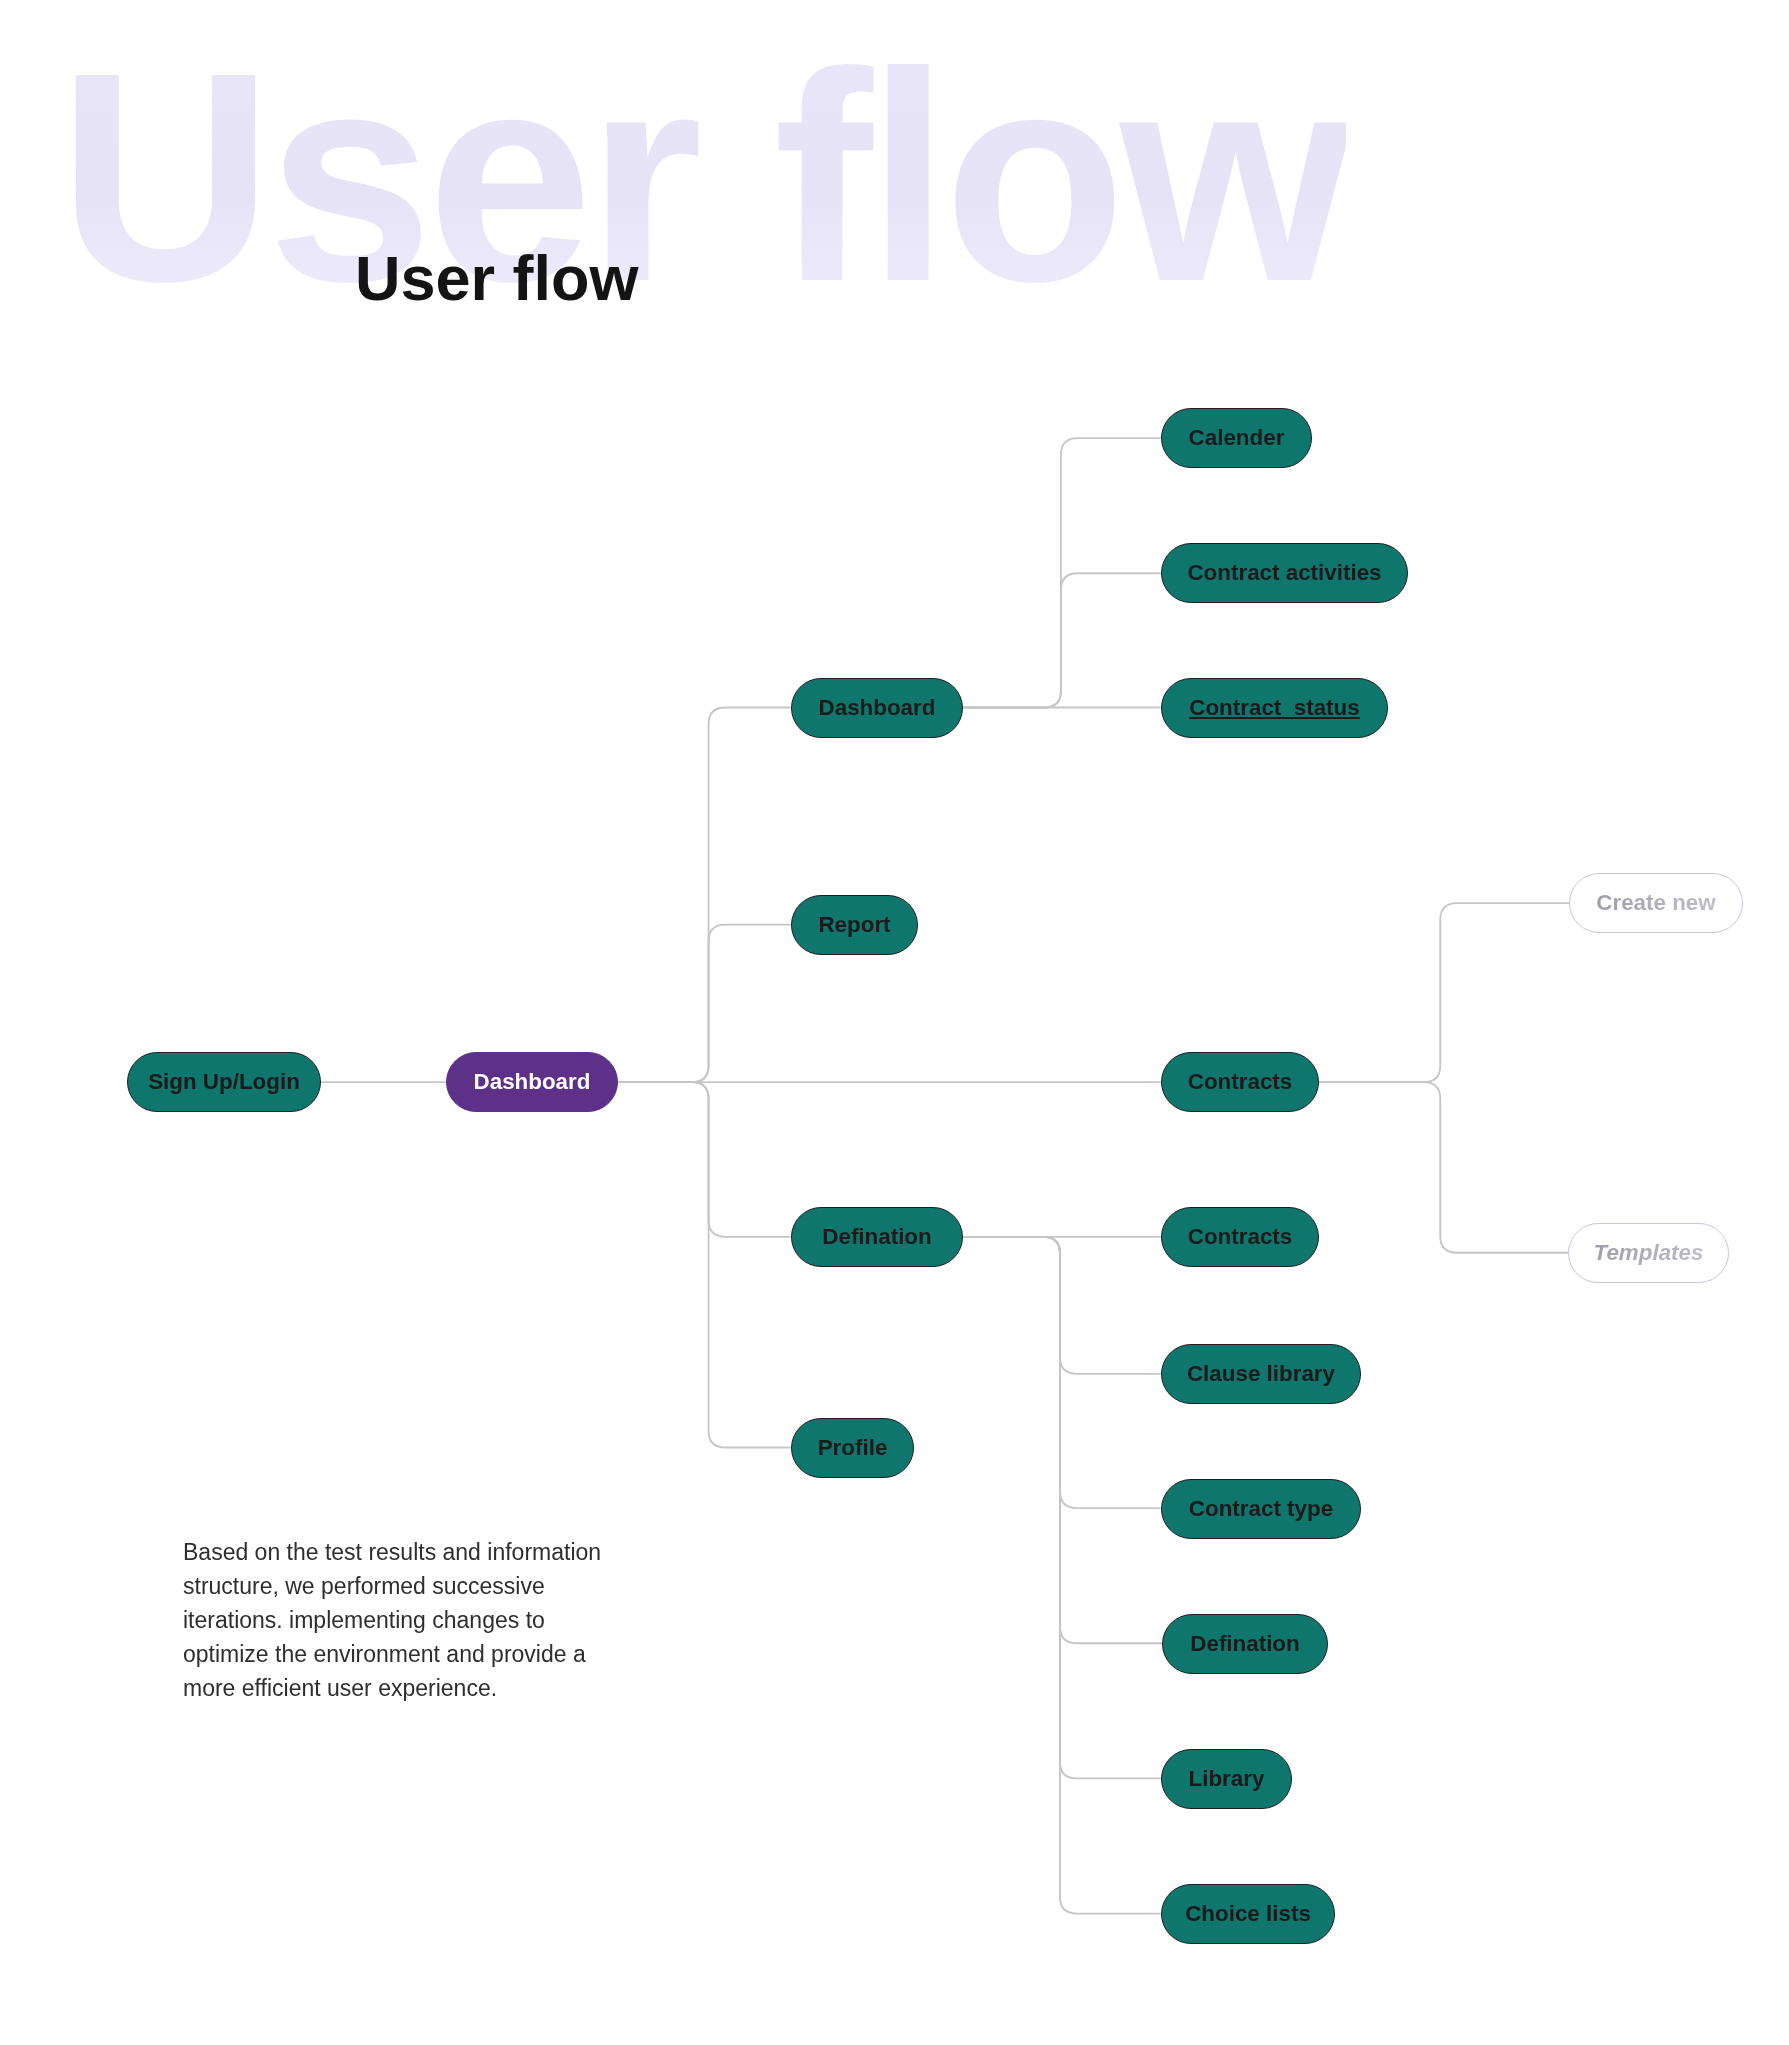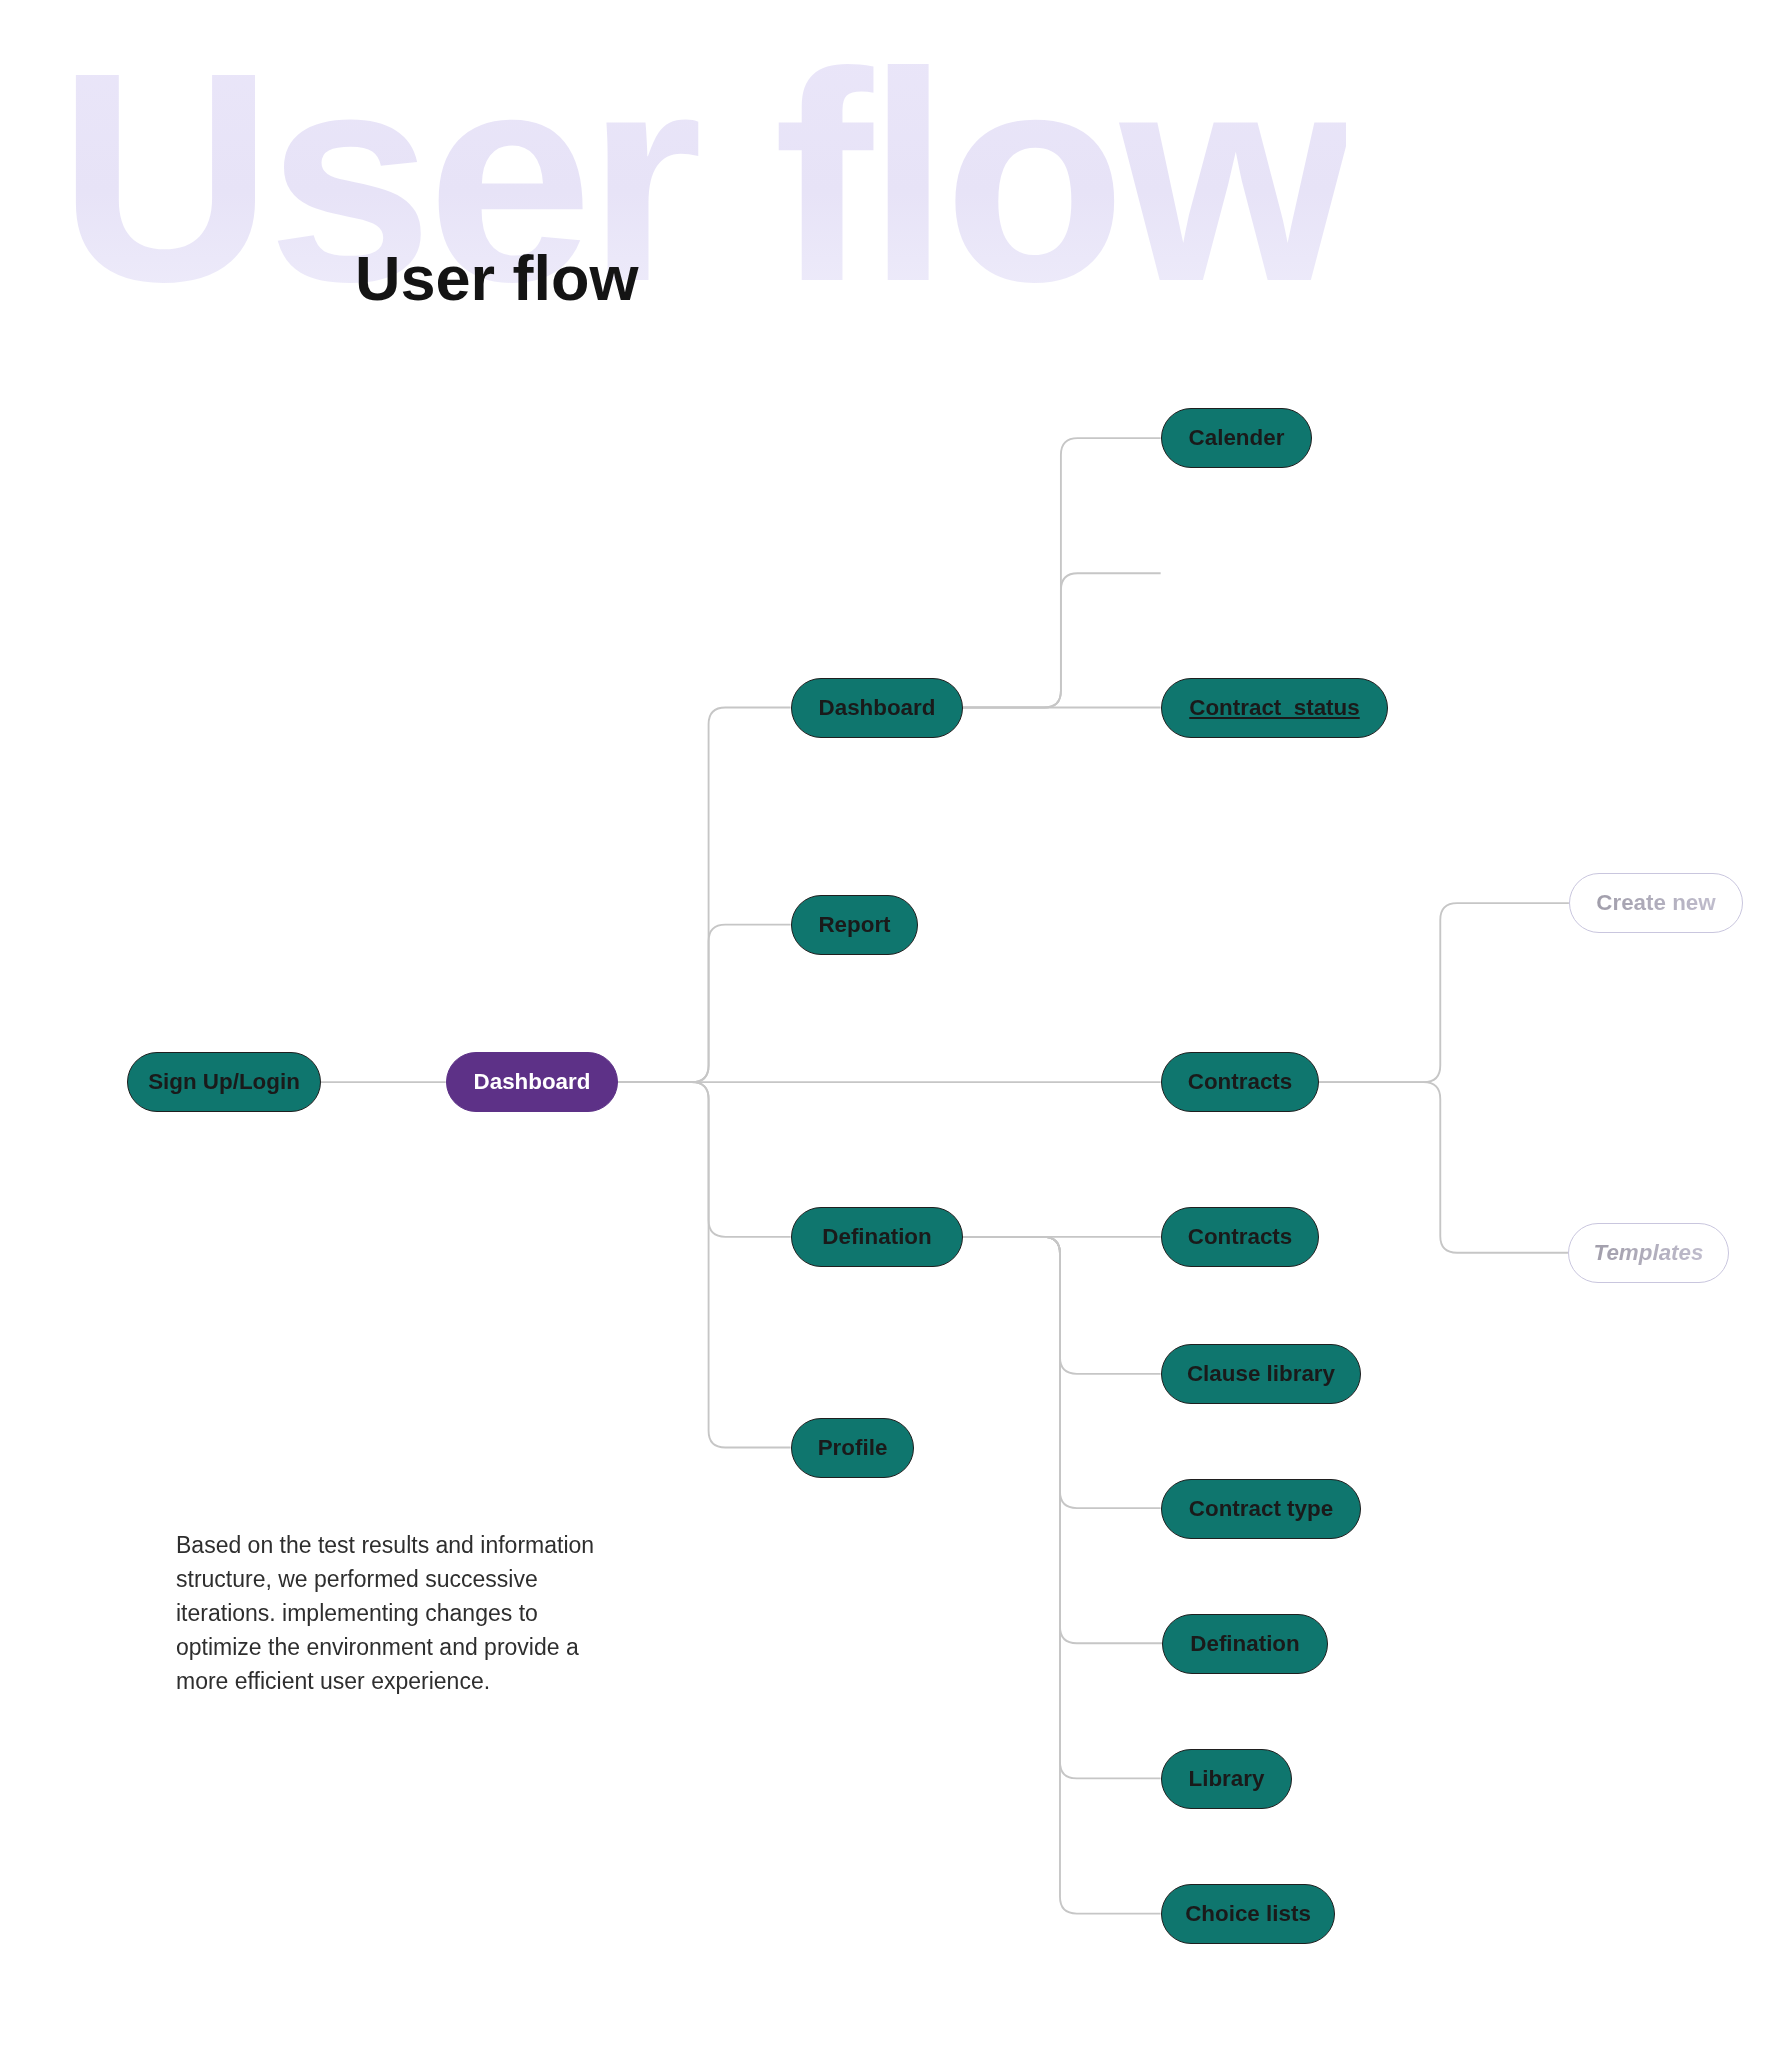--- a/index.html
+++ b/index.html
@@ -56,21 +56,21 @@
   }
   @supports not ((-webkit-background-clip: text) or (background-clip: text)) {
     .n.ghost { color: #aeabbb; background: #ffffff; }
   }
 
   
   .description {
     position: absolute; left: 168px; top: 1520px; width: 578px;
     font-size: 23px; line-height: 34px; color: #2e2e2e;
   }
-  .description p { margin: 8px; white-space: pre-line; }
+  .description p { margin: 15px; white-space: pre-line; }
   .description p + p { margin-top: 34px; }
 </style>
 </head>
 <body>
 
 <div class="stage">
 
   <div class="watermark">User flow</div>
   <h1 class="page-title">User flow</h1>
 
@@ -98,20 +98,21 @@
 
   <div class="n hub" style="left:446px; top:1052px; width:172px;">Dashboard</div>
 
   <div class="n" style="left:791px; top:678px; width:172px;">Dashboard</div>
   <div class="n" style="left:791px; top:895px; width:127px;">Report</div>
   <div class="n" style="left:1161px; top:1052px; width:158px;">Contracts</div>
   <div class="n" style="left:791px; top:1207px; width:172px;">Defination</div>
   <div class="n" style="left:791px; top:1418px; width:123px;">Profile</div>
 
   <div class="n" style="left:1161px; top:408px; width:151px;">Calender</div>
+  <div class="n" style="left:1161px; top:543px; width:247px;">Contract activities</div>
   <div class="n" style="left:1161px; top:678px; width:227px;text-decoration:underline;">Contract  status</div>
 
   <div class="n ghost" style="left:1569px; top:873px; width:174px;">Create new</div>
   <div class="n ghost" style="left:1568px; top:1223px; width:161px;font-style:italic;">Templates</div>
 
   <div class="n" style="left:1161px; top:1207px; width:158px;">Contracts</div>
   <div class="n" style="left:1161px; top:1344px; width:200px;">Clause library</div>
   <div class="n" style="left:1161px; top:1479px; width:200px;">Contract type</div>
   <div class="n" style="left:1162px; top:1614px; width:166px;">Defination</div>
   <div class="n" style="left:1161px; top:1749px; width:131px;">Library</div>

